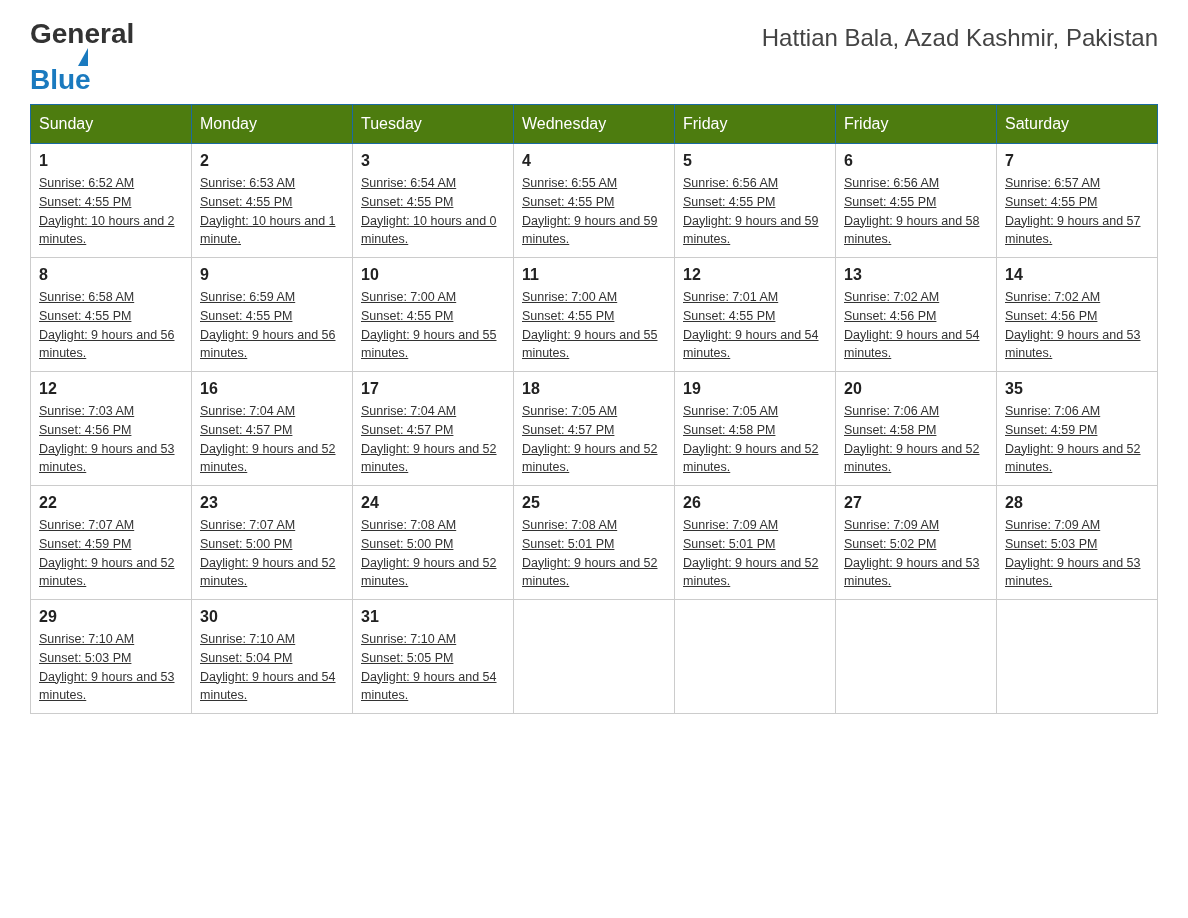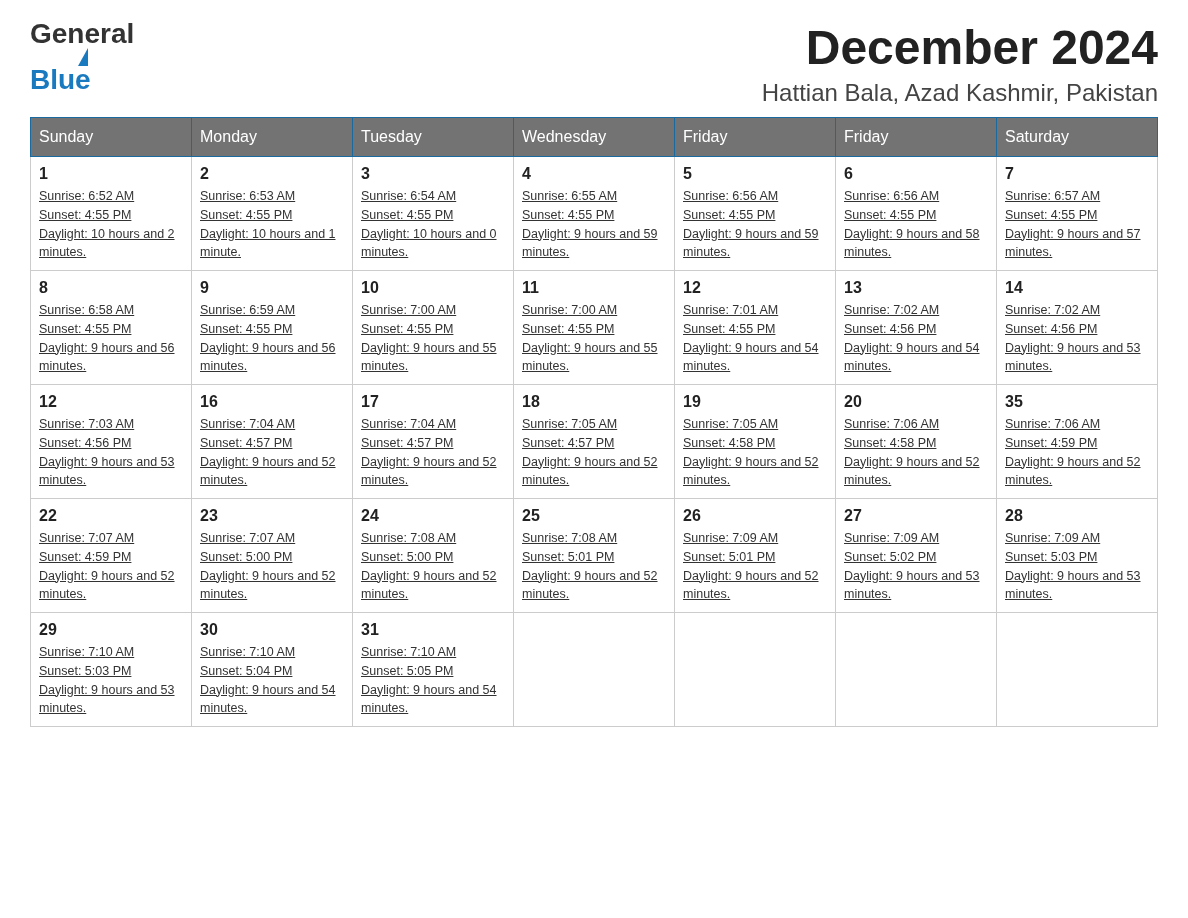--- a/index.html
+++ b/index.html
@@ -55,21 +55,21 @@
       font-size: 24px;
       color: #444;
       margin-top: 4px;
     }
     .calendar {
       width: 100%;
       border-collapse: collapse;
       margin-top: 10px;
     }
     .calendar th {
-      background-color: #737373;
+      background-color: #4d7c0f;
       color: #fff;
       font-size: 16px;
       font-weight: normal;
       padding: 10px 8px;
       text-align: left;
       border: 1px solid #1a6aa0;
     }
     .calendar td {
       width: calc(100% / 7);
       vertical-align: top;
@@ -106,21 +106,20 @@
 
 <div class="header">
   <div class="logo">
     <div class="logo-row">
       <span class="logo-general">General</span>
       <span class="logo-triangle"></span>
     </div>
     <span class="logo-blue">Blue</span>
   </div>
   <div class="title-block">
-    <div class="month-title">December 2024</div>
     <div class="location">Hattian Bala, Azad Kashmir, Pakistan</div>
   </div>
 </div>
 
 <table class="calendar">
   <thead>
     <tr>
     <th>Sunday</th>
         <th>Monday</th>
         <th>Tuesday</th>

